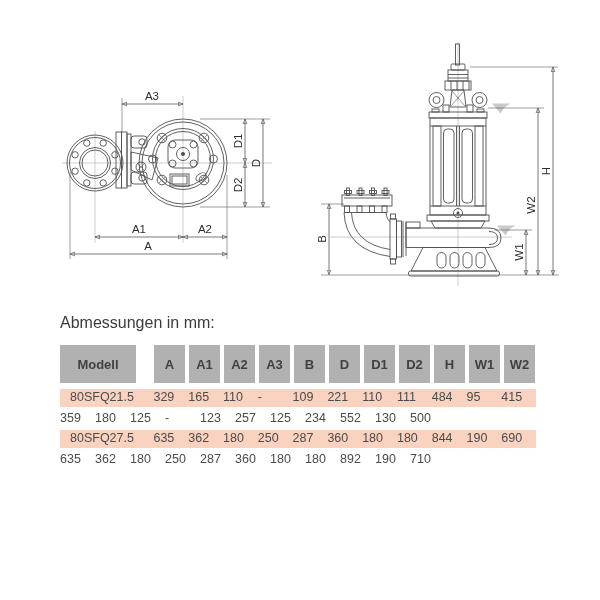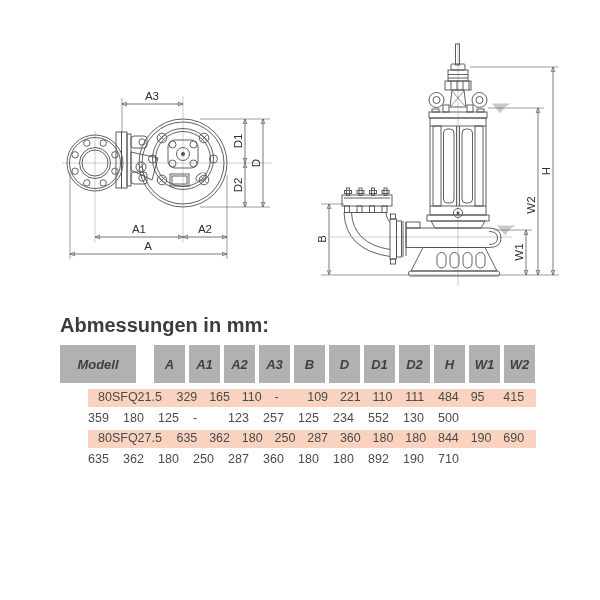--- a/index.html
+++ b/index.html
@@ -11,28 +11,28 @@
   .art line,.art path,.art rect,.art circle,.art ellipse{fill:none;stroke:#4f4f4f;stroke-width:0.9;}
   .art .cl{stroke:#9a9a9a;stroke-width:0.5;}
   .art .ext{stroke:#5a5a5a;stroke-width:0.6;}
   .art .dim{stroke:#3f3f3f;stroke-width:0.7;}
   .art .hx{stroke:#4f4f4f;stroke-width:0.6;}
   .art .dot{fill:#4f4f4f;stroke:none;}
   .art .wtr{fill:#c9c9c9;stroke:none;}
   .art text.dl{font-family:"Liberation Sans",sans-serif;font-size:11.5px;fill:#2e2e2e;stroke:none;font-weight:400;}
 
   
-  .caption{position:absolute;left:60px;top:314px;font-size:20px;font-weight:700;color:#3c3c3c;}
+  .caption{position:absolute;left:60px;top:314px;font-size:16px;font-weight:400;color:#3c3c3c;}
   .tbl{position:absolute;left:60px;top:345px;width:476px;}
-  .thead{display:flex;height:38px;margin-bottom:6px;font-style:italic;}
+  .thead{display:flex;height:38px;margin-bottom:6px;}
   .hc{background:#b1b1b1;color:#414141;font-size:13px;font-weight:700;display:flex;align-items:center;justify-content:center;}
   .hc.model{width:76px;margin-right:18px;}
   .hc.num{width:31px;margin-right:4px;}
   .hc.num.last{margin-right:0;}
-  .trow{display:flex;height:17.5px;line-height:17.5px;margin-bottom:3px;font-size:12.5px;color:#4b4b4b;margin-left:28px;}
+  .trow{display:flex;height:17.5px;line-height:17.5px;margin-bottom:3px;font-size:12.5px;color:#4b4b4b;}
   .trow.pink{background:#f9d3c0;}
   .tc.model{width:84px;padding-left:10px;}
   .tc.num{width:35px;text-align:left;}
 </style>
 </head>
 <body>
 
 <div class="page">
 
   <svg class="drawing art" width="600" height="310" viewBox="0 0 600 310">

